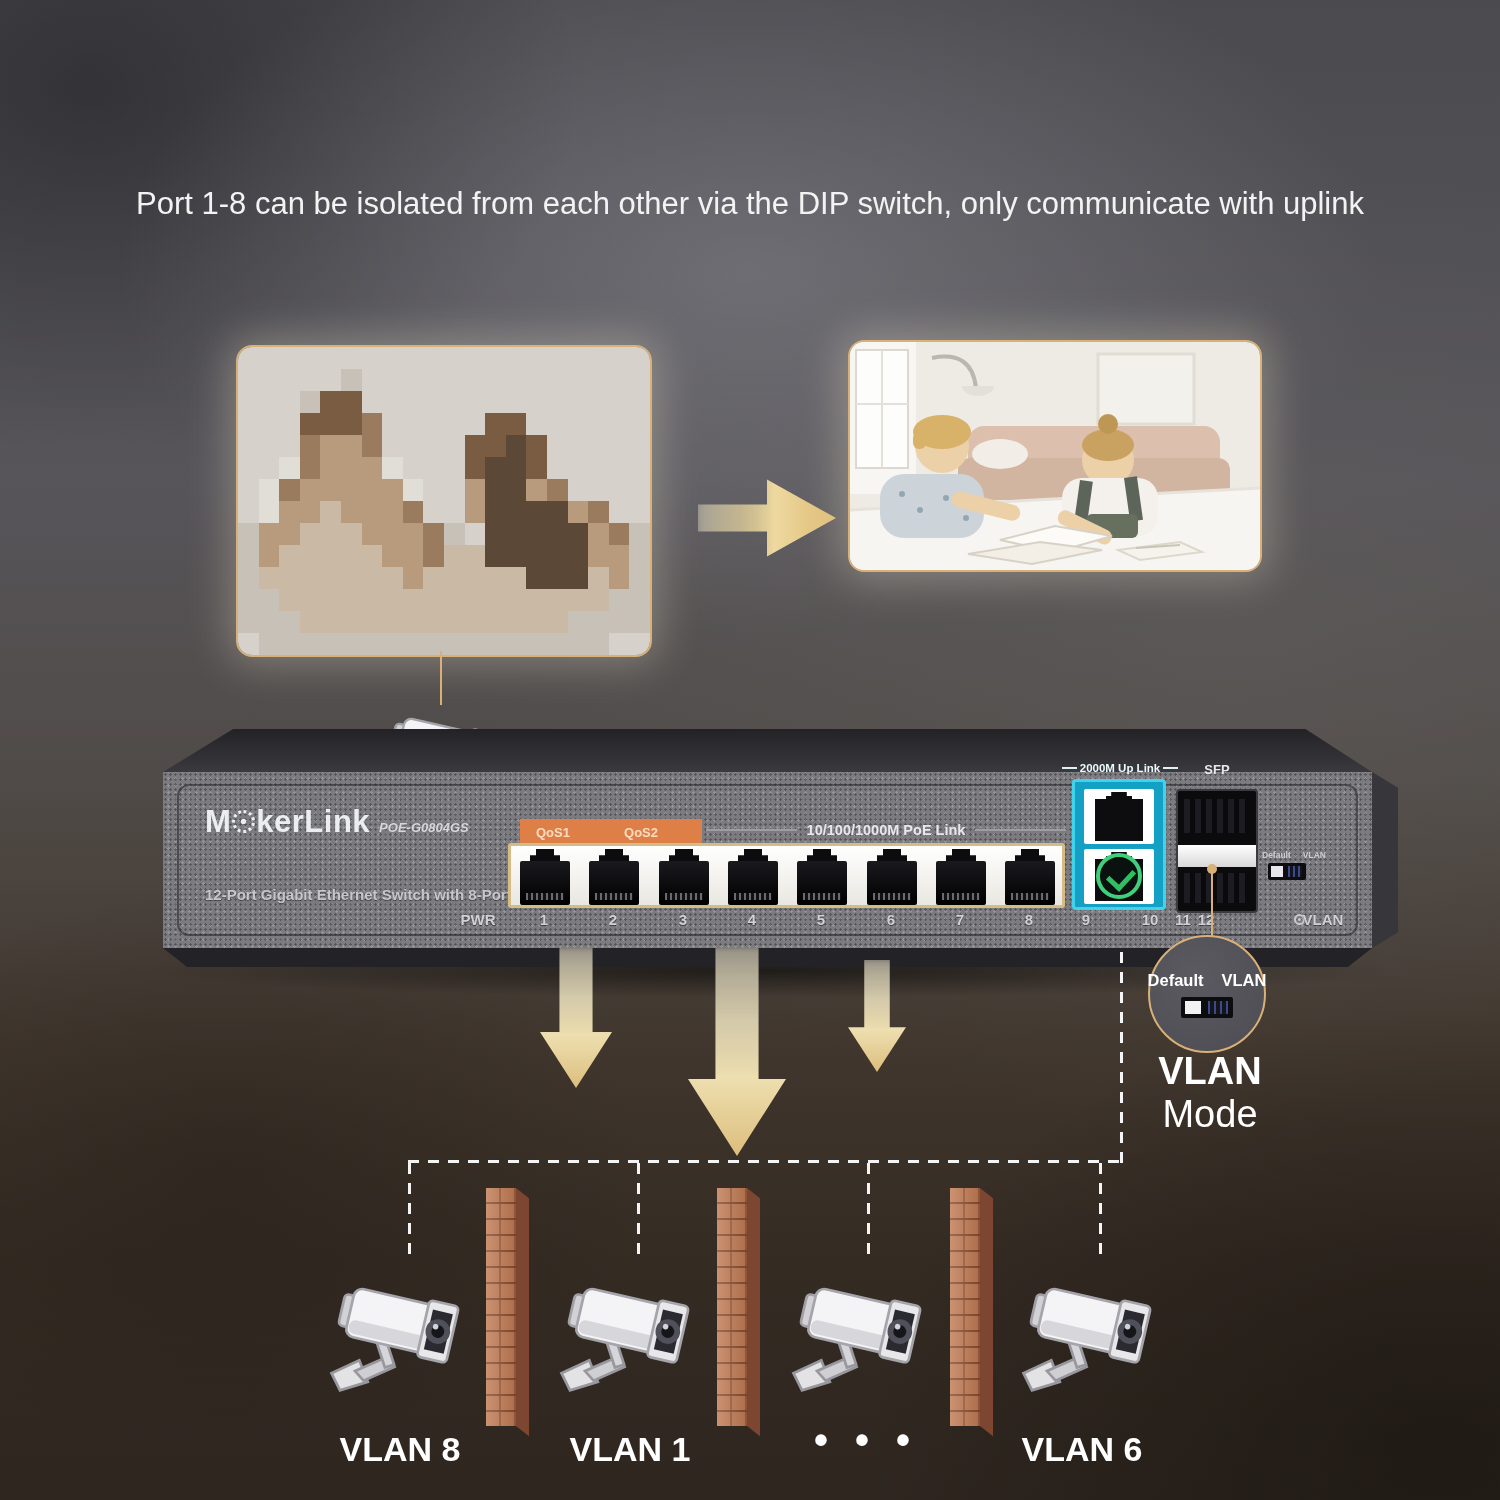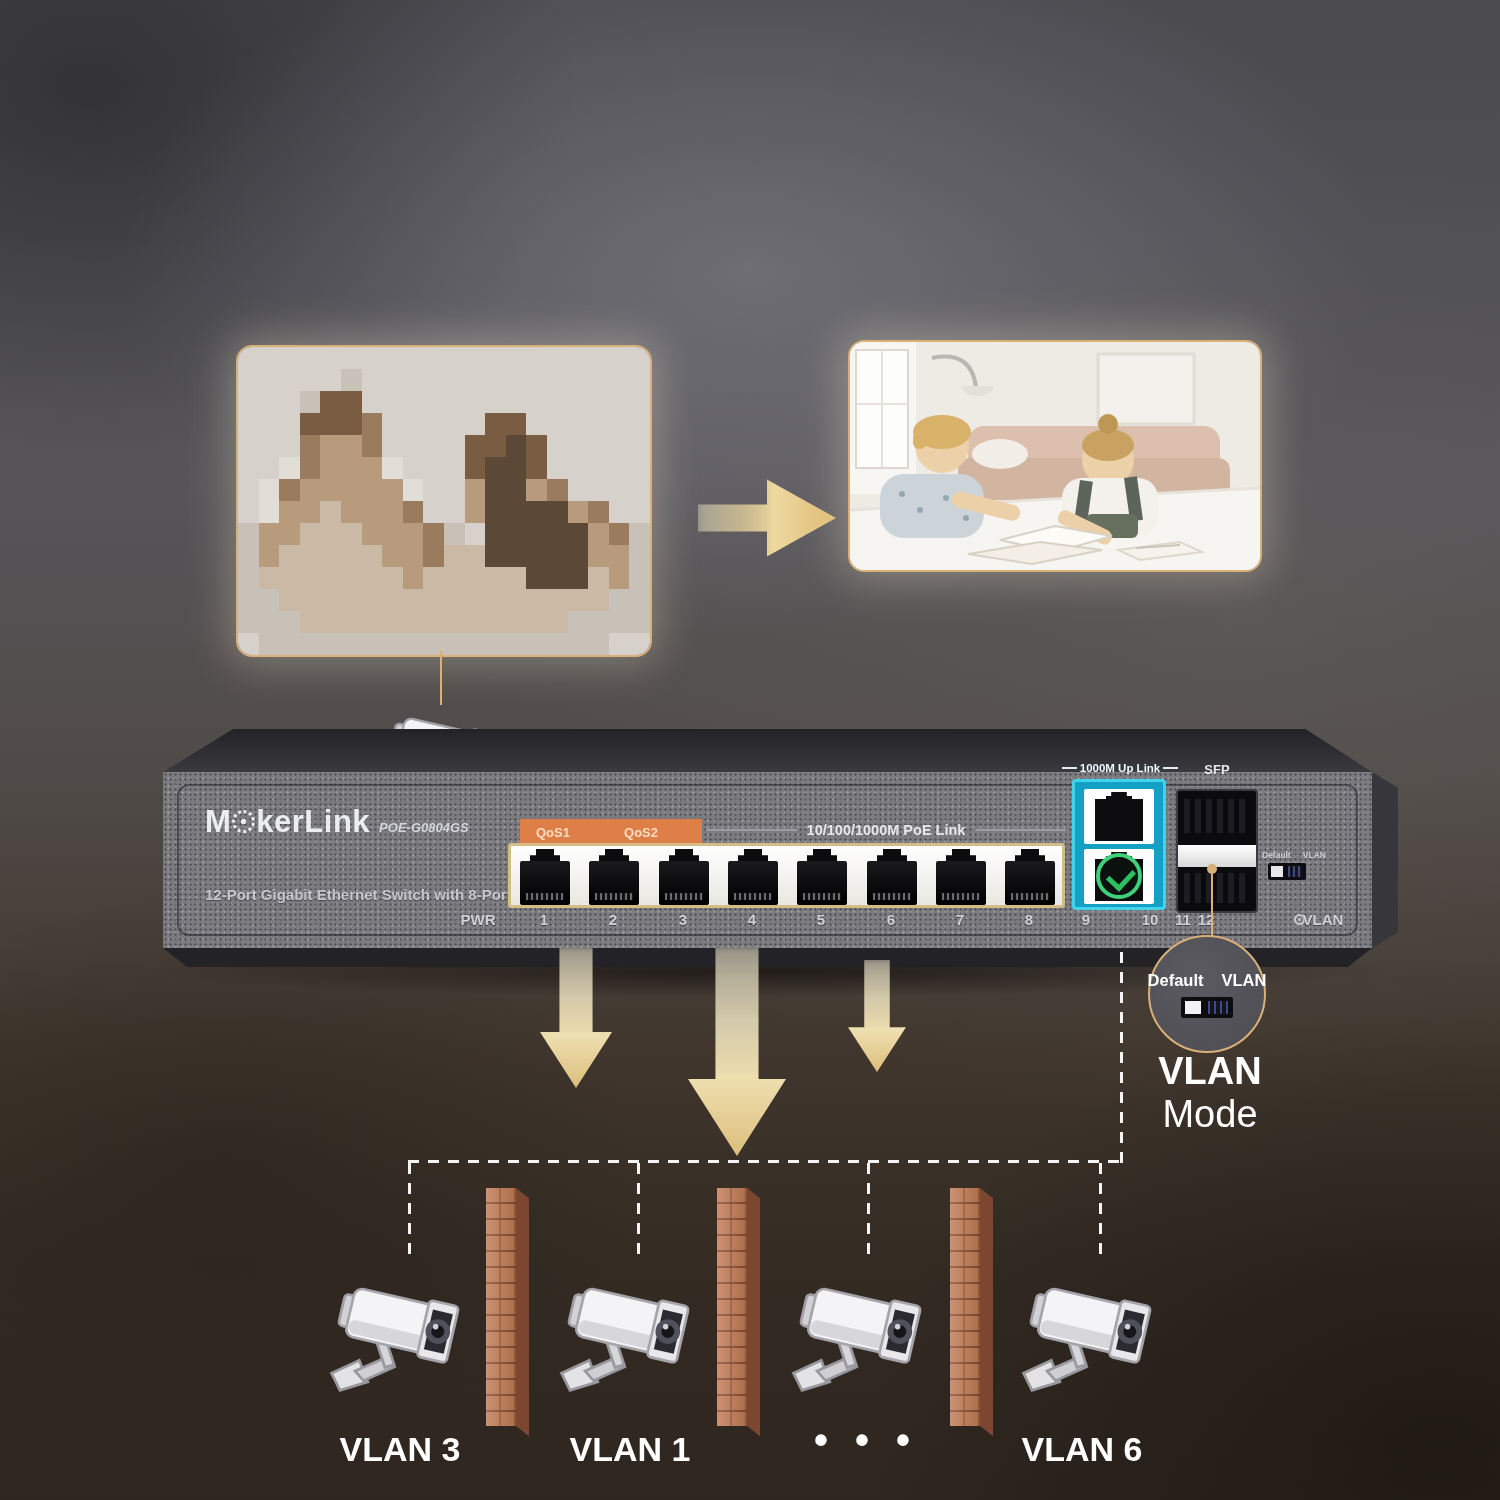--- a/index.html
+++ b/index.html
@@ -148,20 +148,21 @@
         <rect x="92" y="24" width="28" height="54" rx="4" fill="#e8e8ea" stroke="#a4a4aa" stroke-width="2.5"></rect>
         <rect x="97" y="32" width="19" height="38" fill="#2a2a30"></rect>
         <circle cx="106" cy="51" r="11.5" fill="#50505a"></circle>
         <circle cx="106" cy="51" r="6" fill="#15151a"></circle>
         <circle cx="103" cy="47" r="2.6" fill="#d2d2da"></circle>
       </g>
     </symbol>
   </svg>
 
   <div class="abs desc">
+    <div>Port 1-8 can be isolated from each other via the DIP switch, only communicate with uplink</div>
   </div>
 
   <div class="abs photo" style="left:236px;top:345px;width:412px;height:308px">
     <div class="pixel-grid">
         <div style="background: rgb(214, 210, 203);"></div>
         <div style="background: rgb(214, 210, 203);"></div>
         <div style="background: rgb(214, 210, 203);"></div>
         <div style="background: rgb(214, 210, 203);"></div>
         <div style="background: rgb(214, 210, 203);"></div>
         <div style="background: rgb(214, 210, 203);"></div>
@@ -551,21 +552,21 @@
       </div>
     <div class="rj45" style="left:493px">
         <div class="tab"></div>
         <div class="bod"></div>
         <div class="pins"></div>
       </div>
   </div>
 
   <div class="abs up-label">
     <div class="ln"></div>
-    <div class="txt">1000M Up Link</div>
+    <div class="txt">2000M Up Link</div>
     <div class="ln"></div>
   </div>
   <div class="abs uplink-box">
     <div class="up-port" style="top:7px">
         <div class="mtab"></div>
         <div class="mini"></div>
       </div>
     <div class="up-port" style="top:67px">
         <div class="mtab"></div>
         <div class="mini"></div>
@@ -642,18 +643,18 @@
   <svg class="abs" style="left:555px;top:1268px" width="150" height="129" viewBox="0 0 140 120">
       <use href="#cctv"></use>
     </svg>
   <svg class="abs" style="left:787px;top:1268px" width="150" height="129" viewBox="0 0 140 120">
       <use href="#cctv"></use>
     </svg>
   <svg class="abs" style="left:1017px;top:1268px" width="150" height="129" viewBox="0 0 140 120">
       <use href="#cctv"></use>
     </svg>
 
-  <div class="vlabel" style="left:320px">VLAN 3</div>
+  <div class="vlabel" style="left:320px">VLAN 8</div>
   <div class="vlabel" style="left:550px">VLAN 1</div>
   <div class="vdots" style="left:786px">• • •</div>
   <div class="vlabel" style="left:1002px">VLAN 6</div>
 
 </div>
 
 </body></html>

